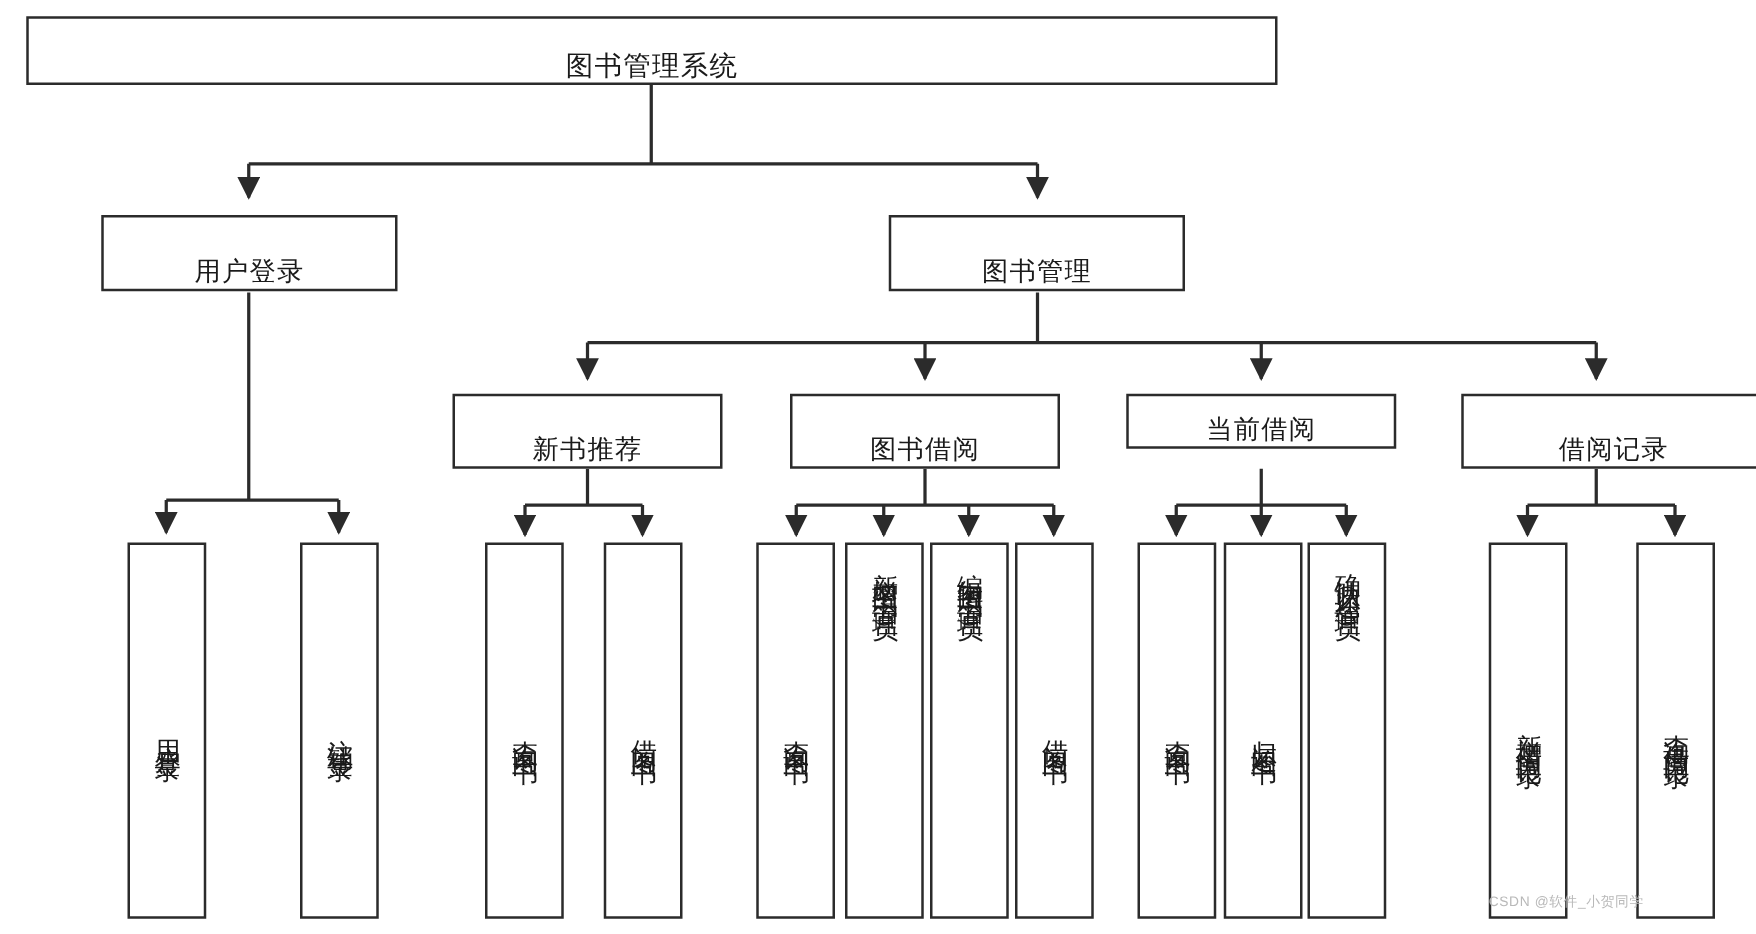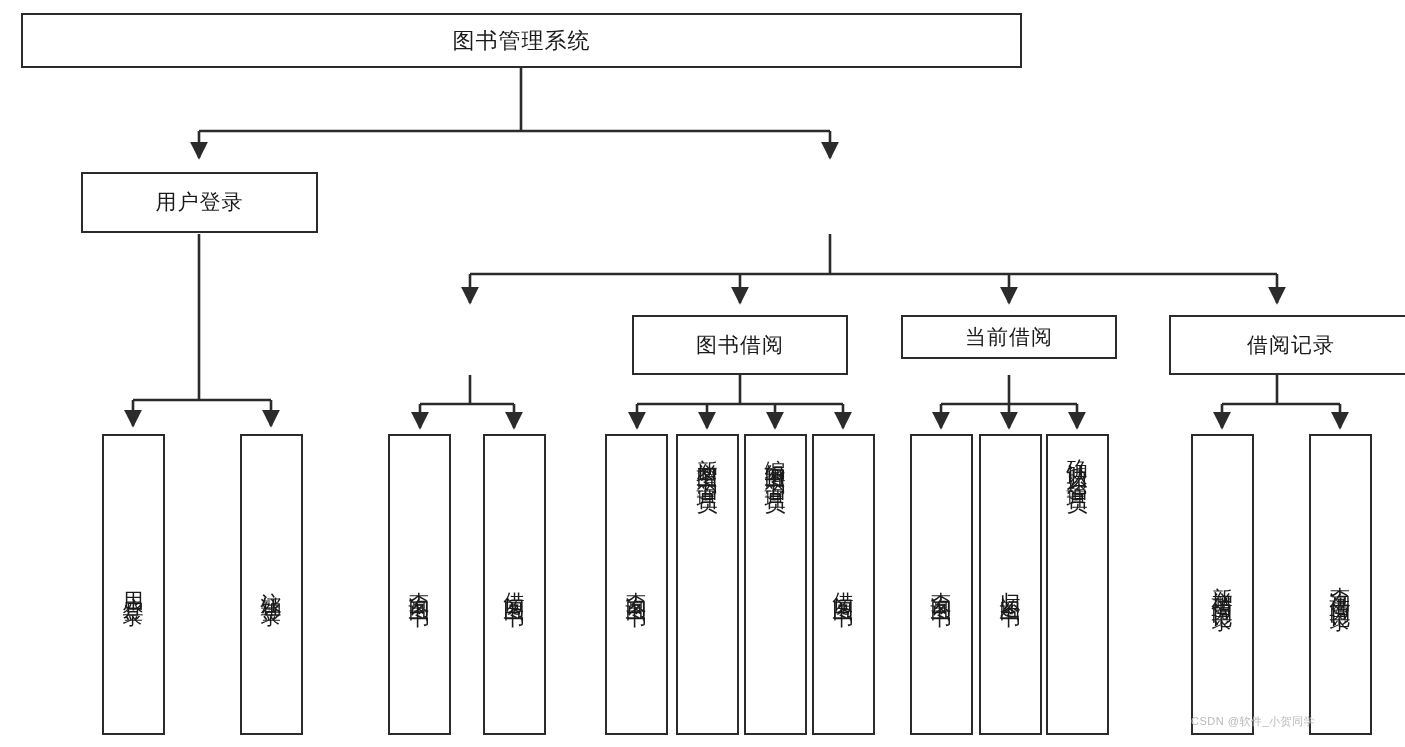--- a/index.html
+++ b/index.html
@@ -24,21 +24,21 @@
     width: 1405px;
     height: 747px;
     pointer-events: none;
   }
   .node {
     position: absolute;
     box-sizing: border-box;
     border: 2px solid #2b2b2b;
     background: #ffffff;
     display: flex;
-    align-items: center;
+    align-items: flex-end;
     justify-content: center;
     color: #1a1a1a;
   }
   .node .label {
     display: block;
     text-align: center;
     line-height: 1.18;
   }
   
   .node.horiz .label {
@@ -130,21 +130,27 @@
     </g>
   </svg>
 
   <div class="node horiz root" style="left:21px; top:13px; width:1001px; height:55px;">
     <span class="label">图书管理系统</span>
   </div>
 
   <div class="node horiz" style="left:81px; top:172px; width:237px; height:61px;">
     <span class="label">用户登录</span>
   </div>
-
+  <div class="node horiz" style="left:711px; top:172px; width:237px; height:61px;">
+    <span class="label">图书管理</span>
+  </div>
+
+  <div class="node horiz" style="left:362px; top:315px; width:216px; height:60px;">
+    <span class="label">新书推荐</span>
+  </div>
   <div class="node horiz" style="left:632px; top:315px; width:216px; height:60px;">
     <span class="label">图书借阅</span>
   </div>
   <div class="node horiz" style="left:901px; top:315px; width:216px; height:44px;">
     <span class="label">当前借阅</span>
   </div>
   <div class="node horiz" style="left:1169px; top:315px; width:244px; height:60px;">
     <span class="label">借阅记录</span>
   </div>
 

